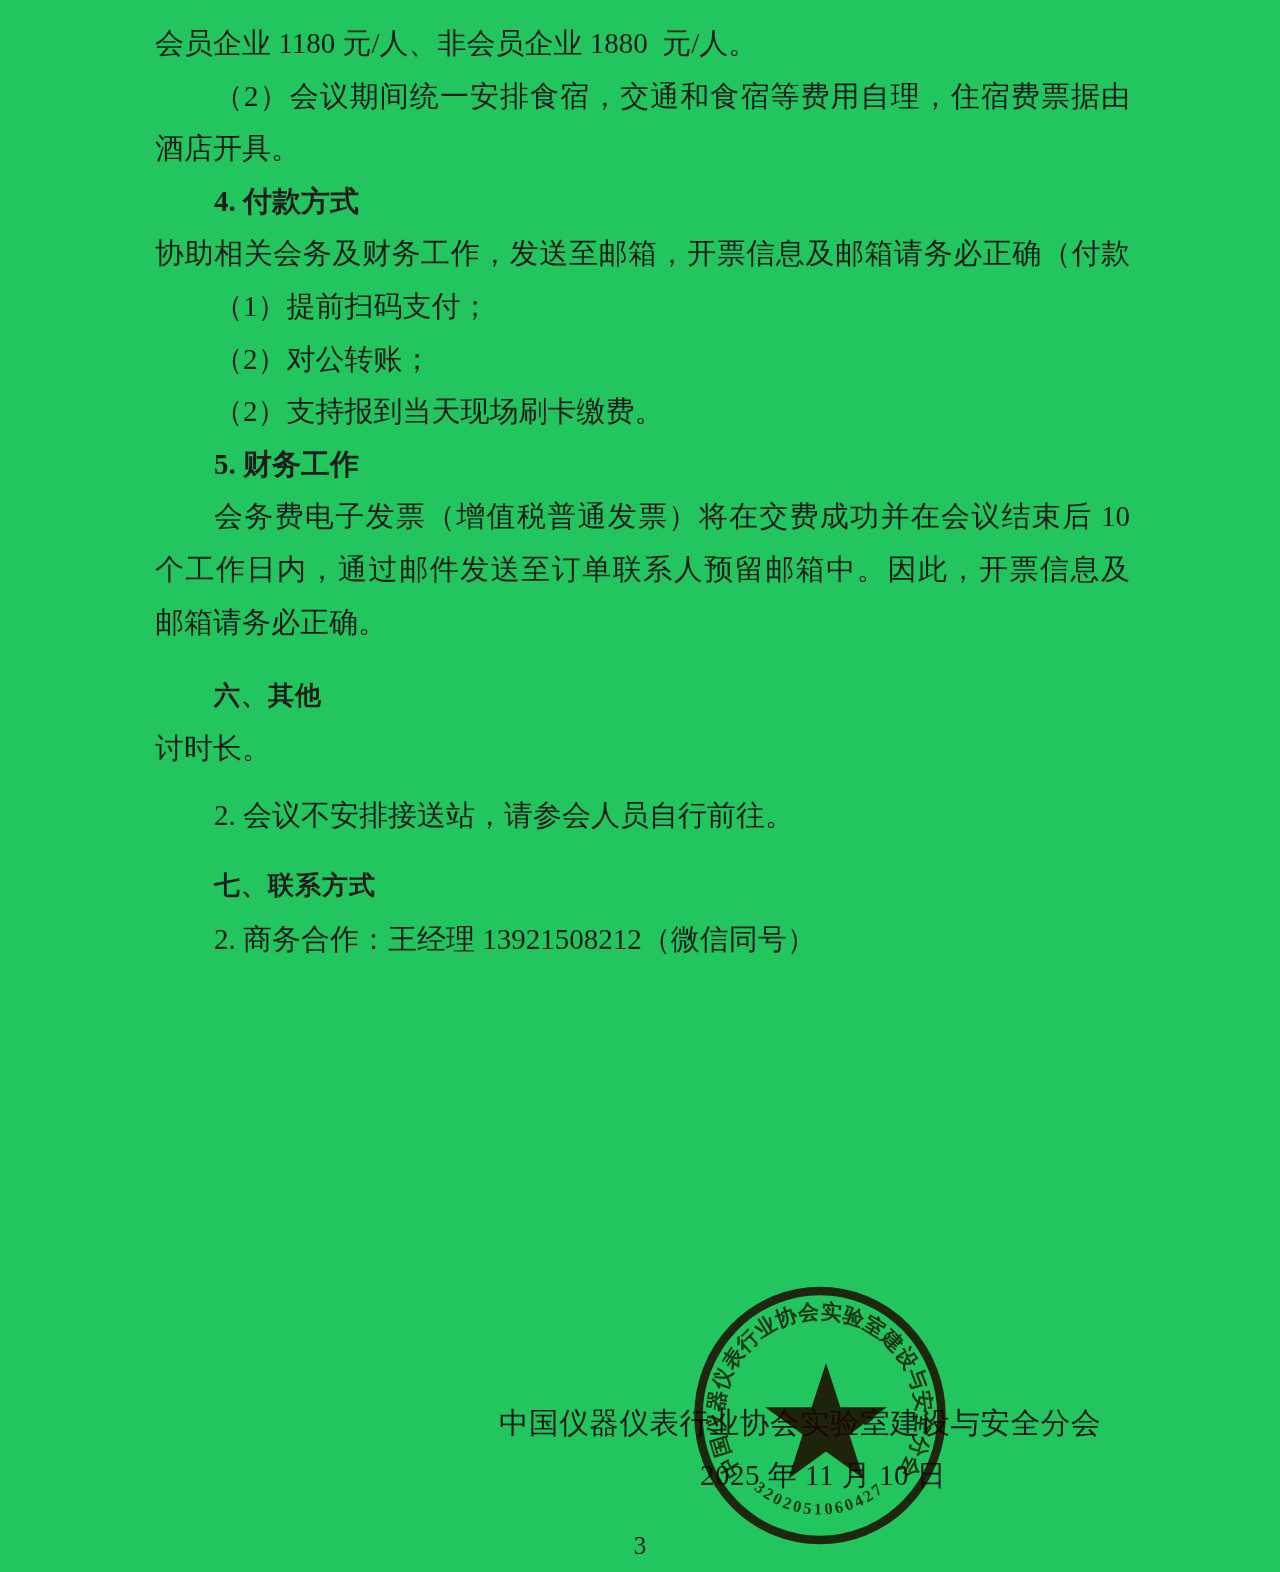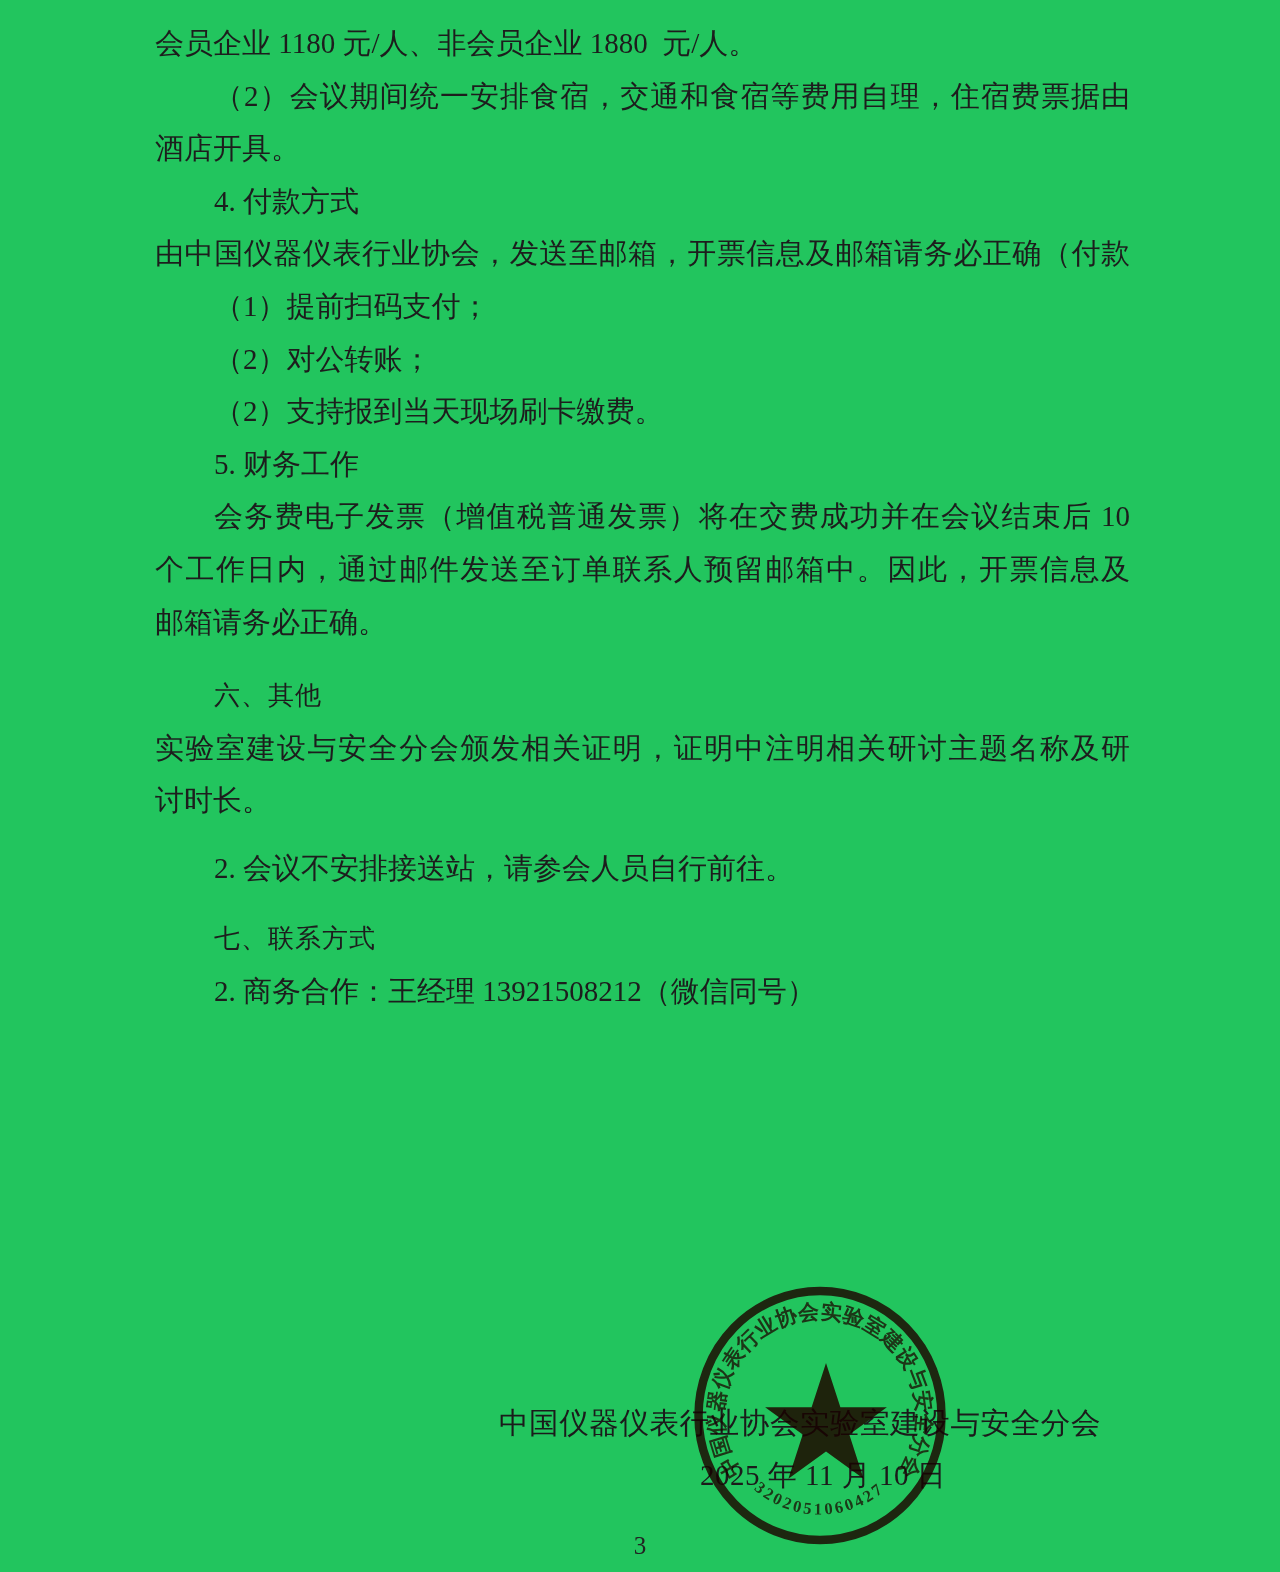--- a/index.html
+++ b/index.html
@@ -18,21 +18,21 @@
   .body-text {
     position: absolute;
     left: 155px; top: 17px;
     width: 975px;
     font-size: 29px;
     line-height: 52.6px;
   }
   .line { white-space: pre-wrap; }
   .line.indent { padding-left: 59px; }
   .line.flush { text-align: justify; text-align-last: justify; }
-  .line.bold { font-weight: 400; }
+  .line.bold { font-weight: 700; }
   .line.sans {
     font-family: "Liberation Sans", "DejaVu Sans", sans-serif;
     font-size: 26px;
     letter-spacing: 1px;
   }
   .sig-org {
     position: absolute;
     left: 499px; top: 1404px;
     font-size: 29.5px;
     letter-spacing: 0.6px;
@@ -67,30 +67,29 @@
 </head>
 <body>
 
 <div class="page">
 
   <div class="body-text">
       <div class="line">会员企业 1180 元/人、非会员企业 1880  元/人。</div>
       <div class="line indent flush">（2）会议期间统一安排食宿，交通和食宿等费用自理，住宿费票据由</div>
       <div class="line">酒店开具。</div>
       <div class="line indent bold">4. 付款方式</div>
-      <div class="line flush">由中国仪器仪表行业协会，发送至邮箱，开票信息及邮箱请务必正确（付款</div>
+      <div class="line flush">协助相关会务及财务工作，发送至邮箱，开票信息及邮箱请务必正确（付款</div>
       <div class="line indent">（1）提前扫码支付；</div>
       <div class="line indent">（2）对公转账；</div>
       <div class="line indent">（2）支持报到当天现场刷卡缴费。</div>
       <div class="line indent bold">5. 财务工作</div>
       <div class="line indent flush">会务费电子发票（增值税普通发票）将在交费成功并在会议结束后 10</div>
       <div class="line flush">个工作日内，通过邮件发送至订单联系人预留邮箱中。因此，开票信息及</div>
       <div class="line">邮箱请务必正确。</div>
       <div class="line indent bold sans" style="margin-top: 21px;">六、其他</div>
-      <div class="line flush">实验室建设与安全分会颁发相关证明，证明中注明相关研讨主题名称及研</div>
       <div class="line">讨时长。</div>
       <div class="line indent" style="margin-top: 15px;">2. 会议不安排接送站，请参会人员自行前往。</div>
       <div class="line indent bold sans" style="margin-top: 17px;">七、联系方式</div>
       <div class="line indent" style="margin-top: 1px;">2. 商务合作：王经理 13921508212（微信同号）</div>
     </div>
 
   <div class="sig-org">中国仪器仪表行业协会实验室建设与安全分会</div>
 
   <div class="sig-date">2025 年 11 月 10 日</div>
 

